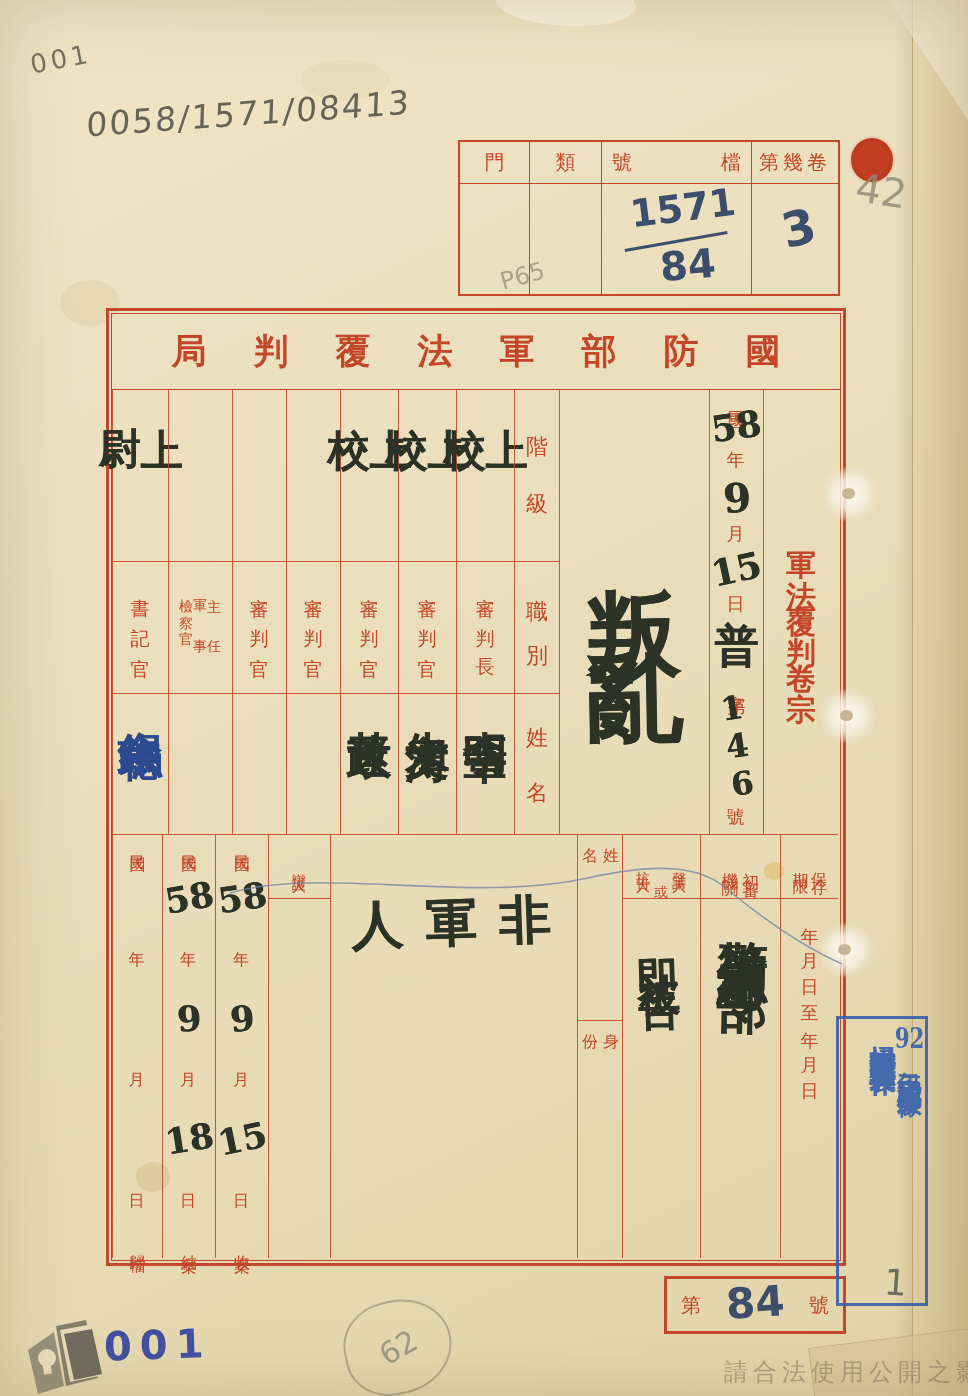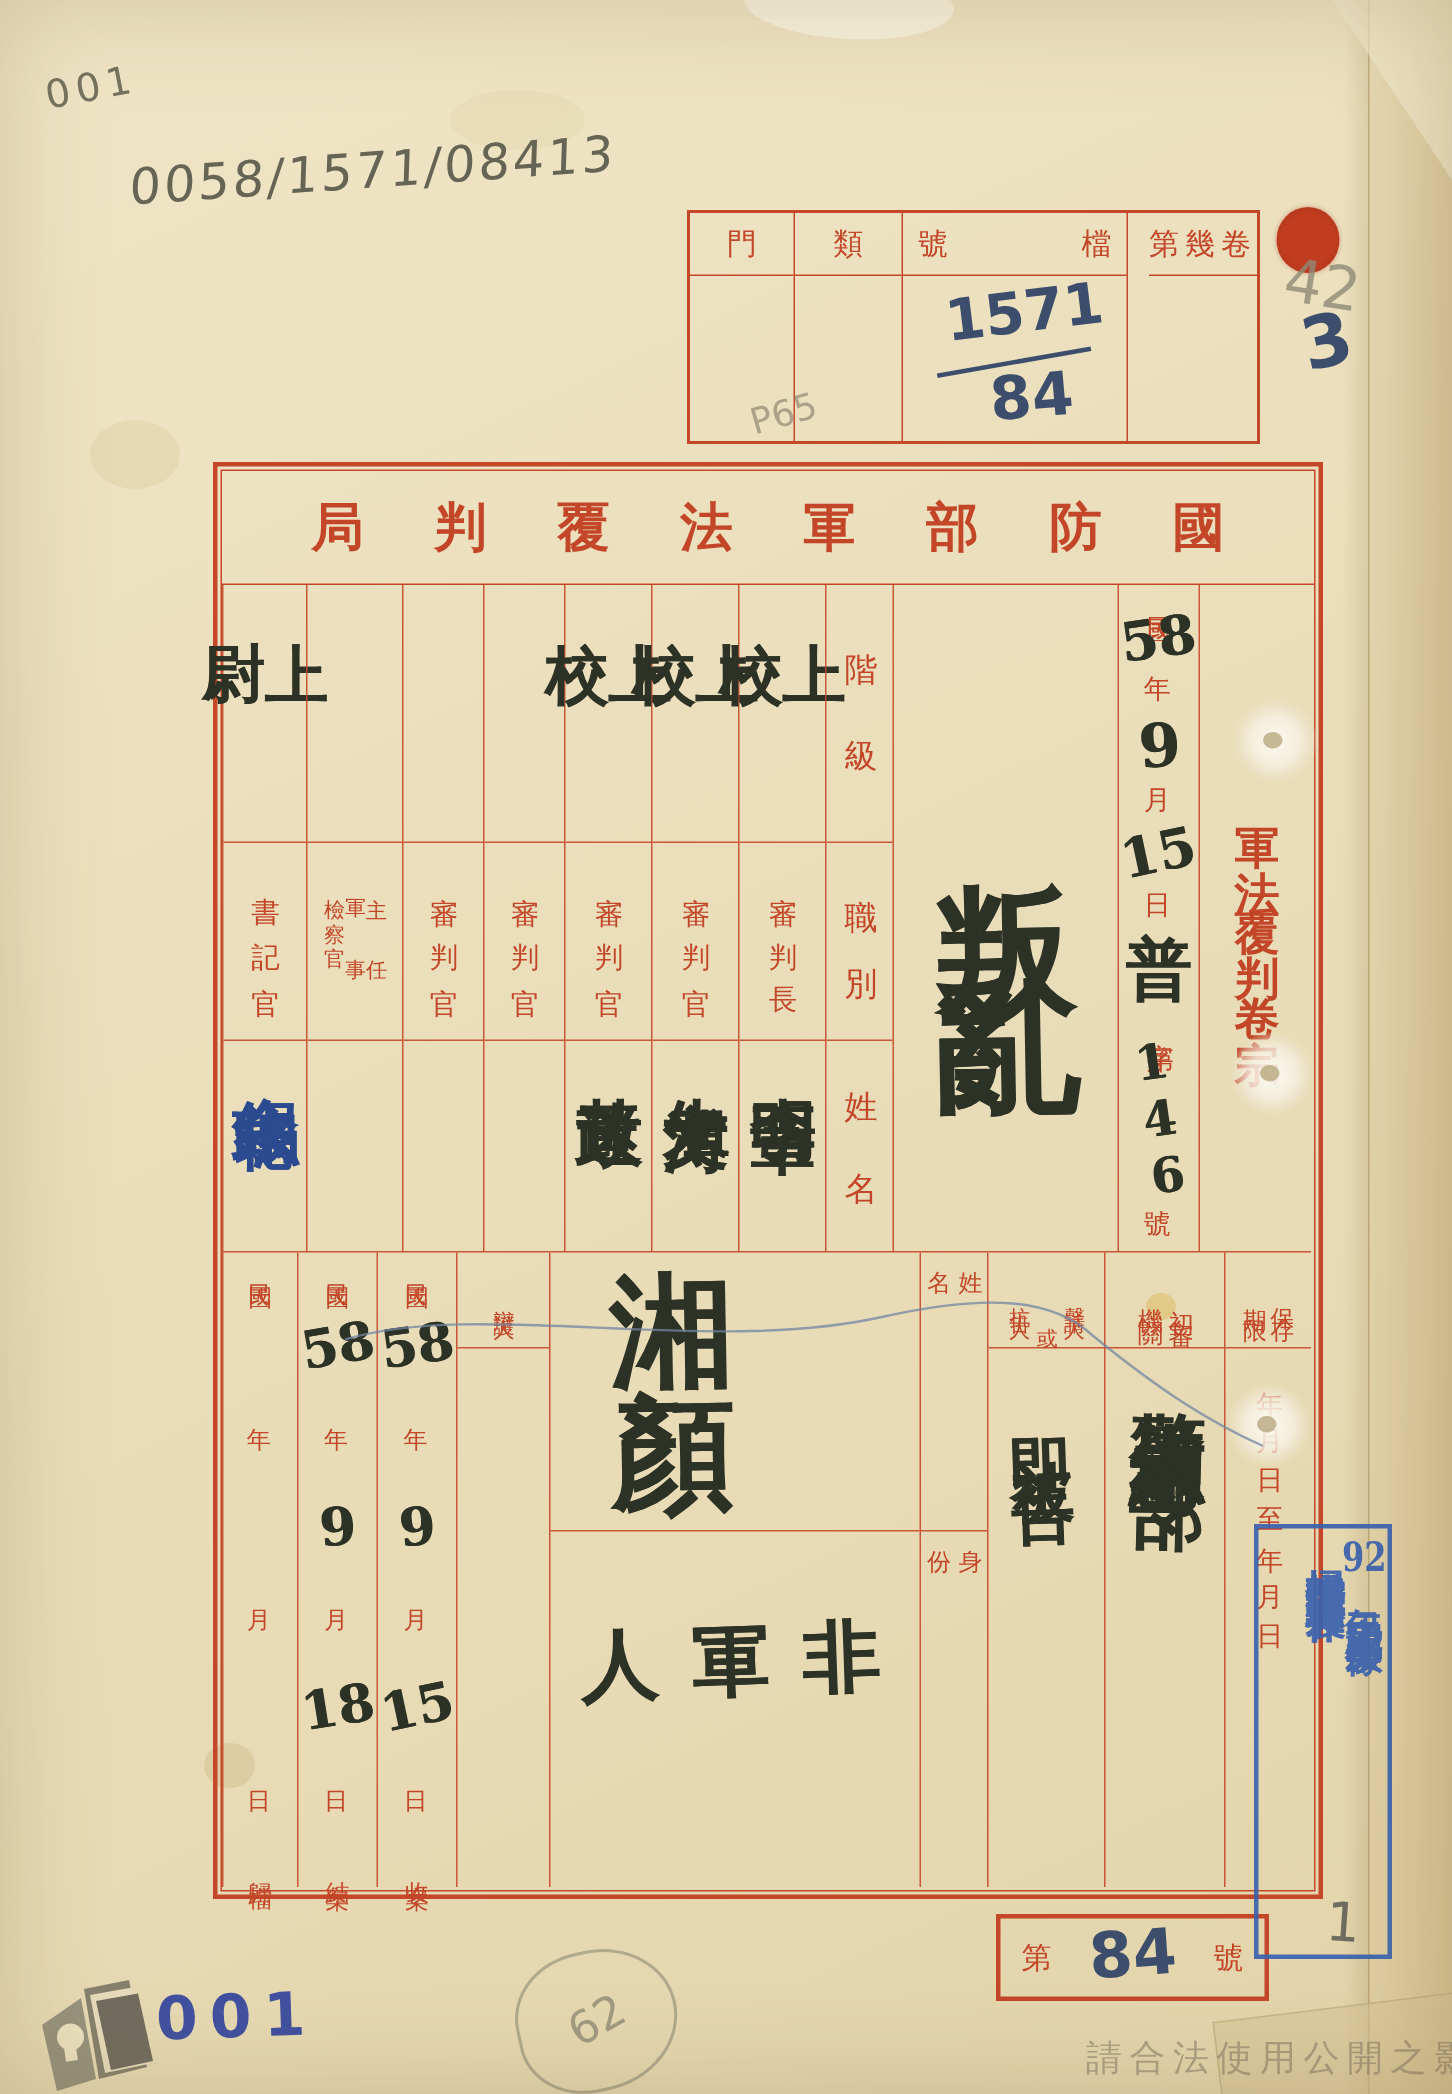--- a/index.html
+++ b/index.html
@@ -32,27 +32,27 @@
   .vignette{inset:0;box-shadow:inset 0 0 70px rgba(120,95,50,.25);pointer-events:none;}
 
   .hole{width:56px;height:56px;border-radius:50%;
     background:radial-gradient(circle,rgba(252,250,242,.95) 0%,rgba(246,242,228,.8) 40%,rgba(238,230,208,.45) 60%,rgba(238,230,208,0) 72%);}
   .hole::after{content:"";position:absolute;left:20px;top:22px;width:13px;height:11px;
     border-radius:50%;background:#b9a77f;opacity:.8;}
 
   
   .idx-table{left:458px;top:140px;width:382px;height:156px;border:2px solid #c5472a;box-sizing:border-box;display:flex;}
   .idx-col{height:100%;border-right:1px solid #c5472a;display:flex;flex-direction:column;box-sizing:border-box;}
-  .idx-col:last-child{border-right:none;align-items:flex-end;}
+  .idx-col:last-child{border-right:none;}
   .idx-head{height:42px;border-bottom:1px solid #c5472a;display:flex;align-items:center;justify-content:center;
     font-size:20px;box-sizing:border-box;}
   .idx-body{flex:1;position:relative;}
 
   
-  .main-table{left:106px;top:308px;width:740px;height:958px;border:3px solid #c5472a;box-sizing:border-box;margin-left:36px;}
+  .main-table{left:106px;top:308px;width:740px;height:958px;border:3px solid #c5472a;box-sizing:border-box;}
   .main-inner{position:absolute;inset:2px;border:1px solid #c5472a;}
   .mt-title{position:absolute;left:0;top:0;width:100%;height:76px;border-bottom:1px solid #c5472a;
     box-sizing:border-box;display:flex;align-items:center;justify-content:center;}
   .mt-title span{font-size:35px;color:#c34629;letter-spacing:47px;padding-left:47px;font-weight:600;}
 
   .upper{position:absolute;left:0;top:76px;width:726px;height:444px;}
   .ocols{position:absolute;left:0;top:0;width:402px;height:444px;display:flex;flex-direction:row-reverse;}
   .ocol{height:100%;border-left:1px solid rgba(197,71,42,.9);box-sizing:border-box;}
   .c-rank{height:172px;border-bottom:1px solid rgba(197,71,42,.9);box-sizing:border-box;
     display:flex;justify-content:center;overflow:visible;}
@@ -335,23 +335,20 @@
           <div class="defbody">
             <div class="deflabel">
               <div class="cell-nm">
                   <span class="red print v" style="font-size:16px;letter-spacing:96px;">姓名</span>
                 </div>
               <div class="cell-id">
                   <span class="red print v" style="font-size:16px;letter-spacing:88px;">身份</span>
                 </div>
             </div>
             <div class="defbig">
-              <div class="cell-nm">
-                <span class="brush" style="font-size:82px;letter-spacing:52px;padding-left:40px;line-height:1;transform:rotate(-1deg);">湘顏</span>
-              </div>
               <div class="cell-id">
                 <span class="brush" style="font-size:52px;letter-spacing:22px;padding-left:16px;line-height:1;transform:rotate(-2deg);">人軍非</span>
               </div>
             </div>
           </div>
         </div>
 
         <div class="lcol" style="width:62px;">
           <div class="lhead">
             <span class="red print v" style="font-size:14px;letter-spacing:3px;">辯護人</span>

